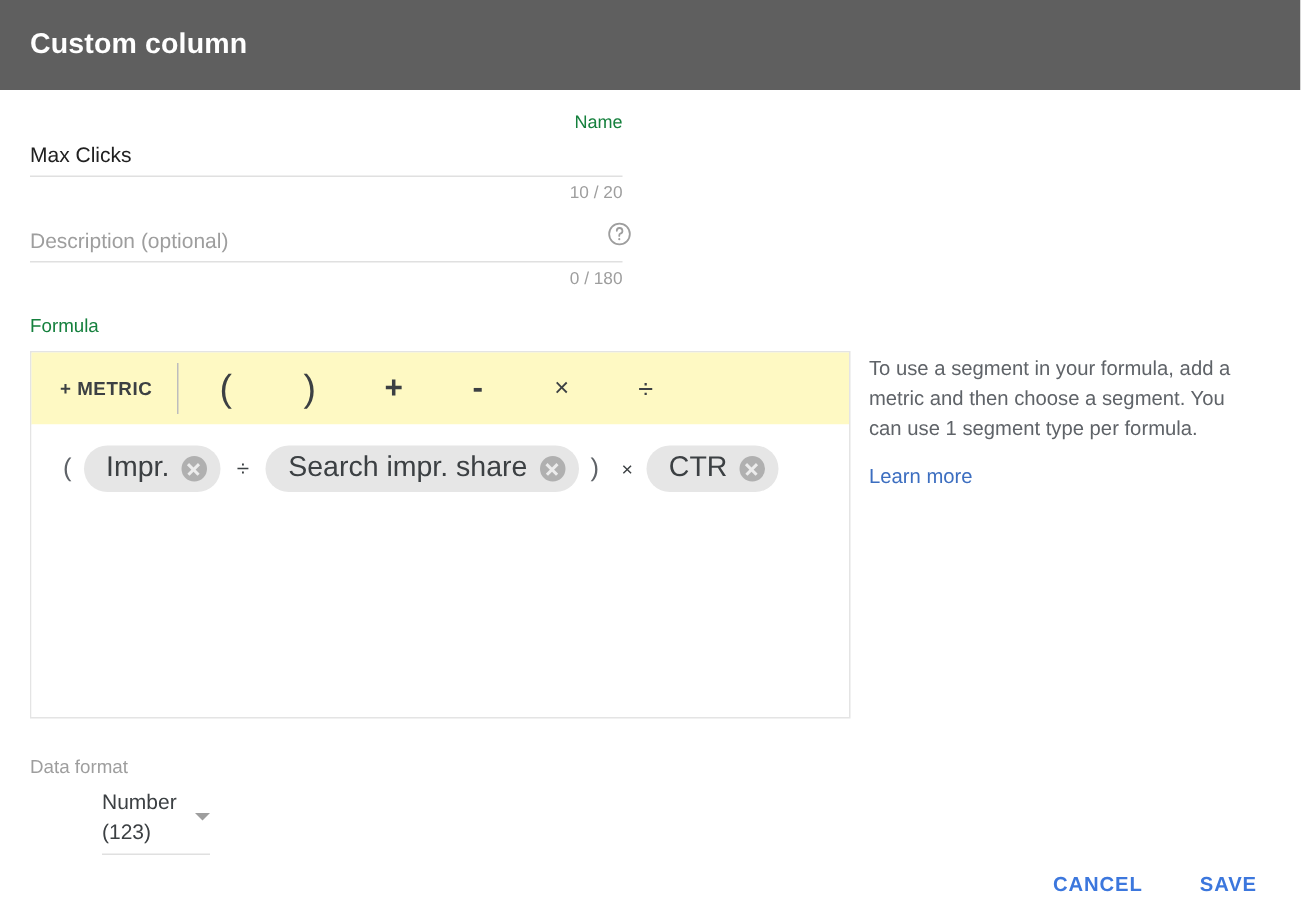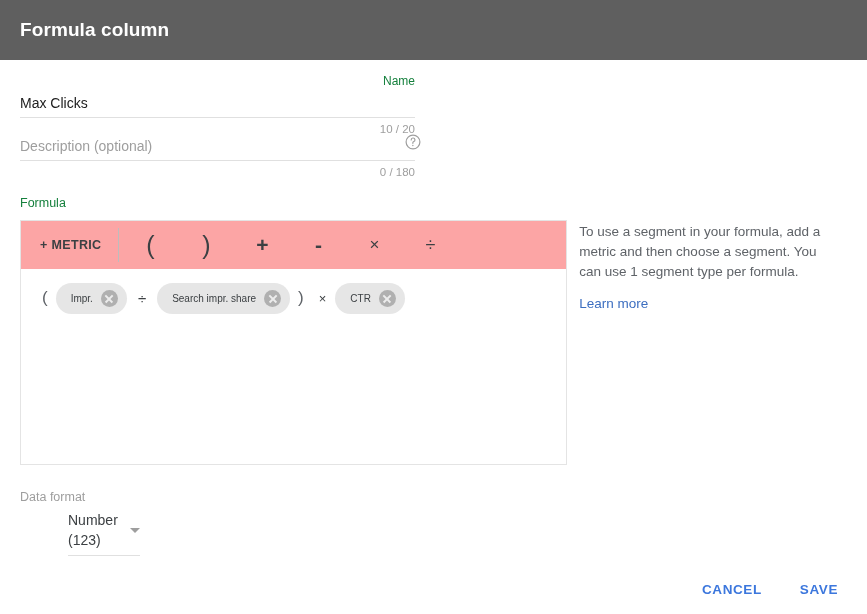--- a/index.html
+++ b/index.html
@@ -38,21 +38,21 @@
     padding: 0 20px;
     position: relative;
   }
 
   
   .field-block {
     width: 395px;
     position: relative;
   }
   .field-name-block { margin-top: 13px; }
-  .field-desc-block { }
+  .field-desc-block { margin-top: 14px; }
 
   .field-label {
     font-size: 12px;
     color: #15803d;
     line-height: 16px;
     padding-bottom: 2px;
     text-align: right;
   }
   .field-value {
     font-size: 14px;
@@ -103,21 +103,21 @@
 
   .formula-editor {
     width: 552px;
     border: 1px solid #e4e4e4;
     box-sizing: border-box;
     background: #ffffff;
   }
 
   .formula-toolbar {
     height: 48px;
-    background: #fca5a5;
+    background: #fef9c3;
     display: flex;
     align-items: center;
     box-sizing: border-box;
   }
   .metric-button {
     font-size: 12.5px;
     font-weight: bold;
     color: #3c4043;
     letter-spacing: 0.35px;
     padding: 0 16px 0 19px;
@@ -174,21 +174,21 @@
     align-items: center;
     height: 31px;
     background: #e6e6e6;
     border-radius: 16px;
     padding: 0 9px 0 15px;
     margin: 0 1px;
     cursor: pointer;
     user-select: none;
   }
   .chip-label {
-    font-size: 10px;
+    font-size: 19px;
     color: #3c4043;
     white-space: nowrap;
   }
   .chip-remove {
     width: 17px;
     height: 17px;
     border-radius: 50%;
     background: #b0b0b0;
     margin-left: 8px;
     position: relative;
@@ -281,21 +281,21 @@
     user-select: none;
     background: none;
     border: none;
     font-family: "Liberation Sans", sans-serif;
   }
 </style>
 </head>
 <body>
 
 <div class="dialog-header">
-  <span class="dialog-title">Formula column</span>
+  <span class="dialog-title">Custom column</span>
 </div>
 
 <div class="dialog-body">
 
   <div class="field-block field-name-block">
     <div class="field-label">Name</div>
     <div class="field-value">Max Clicks</div>
     <div class="field-underline"></div>
     <div class="field-counter">10 / 20</div>
   </div>

